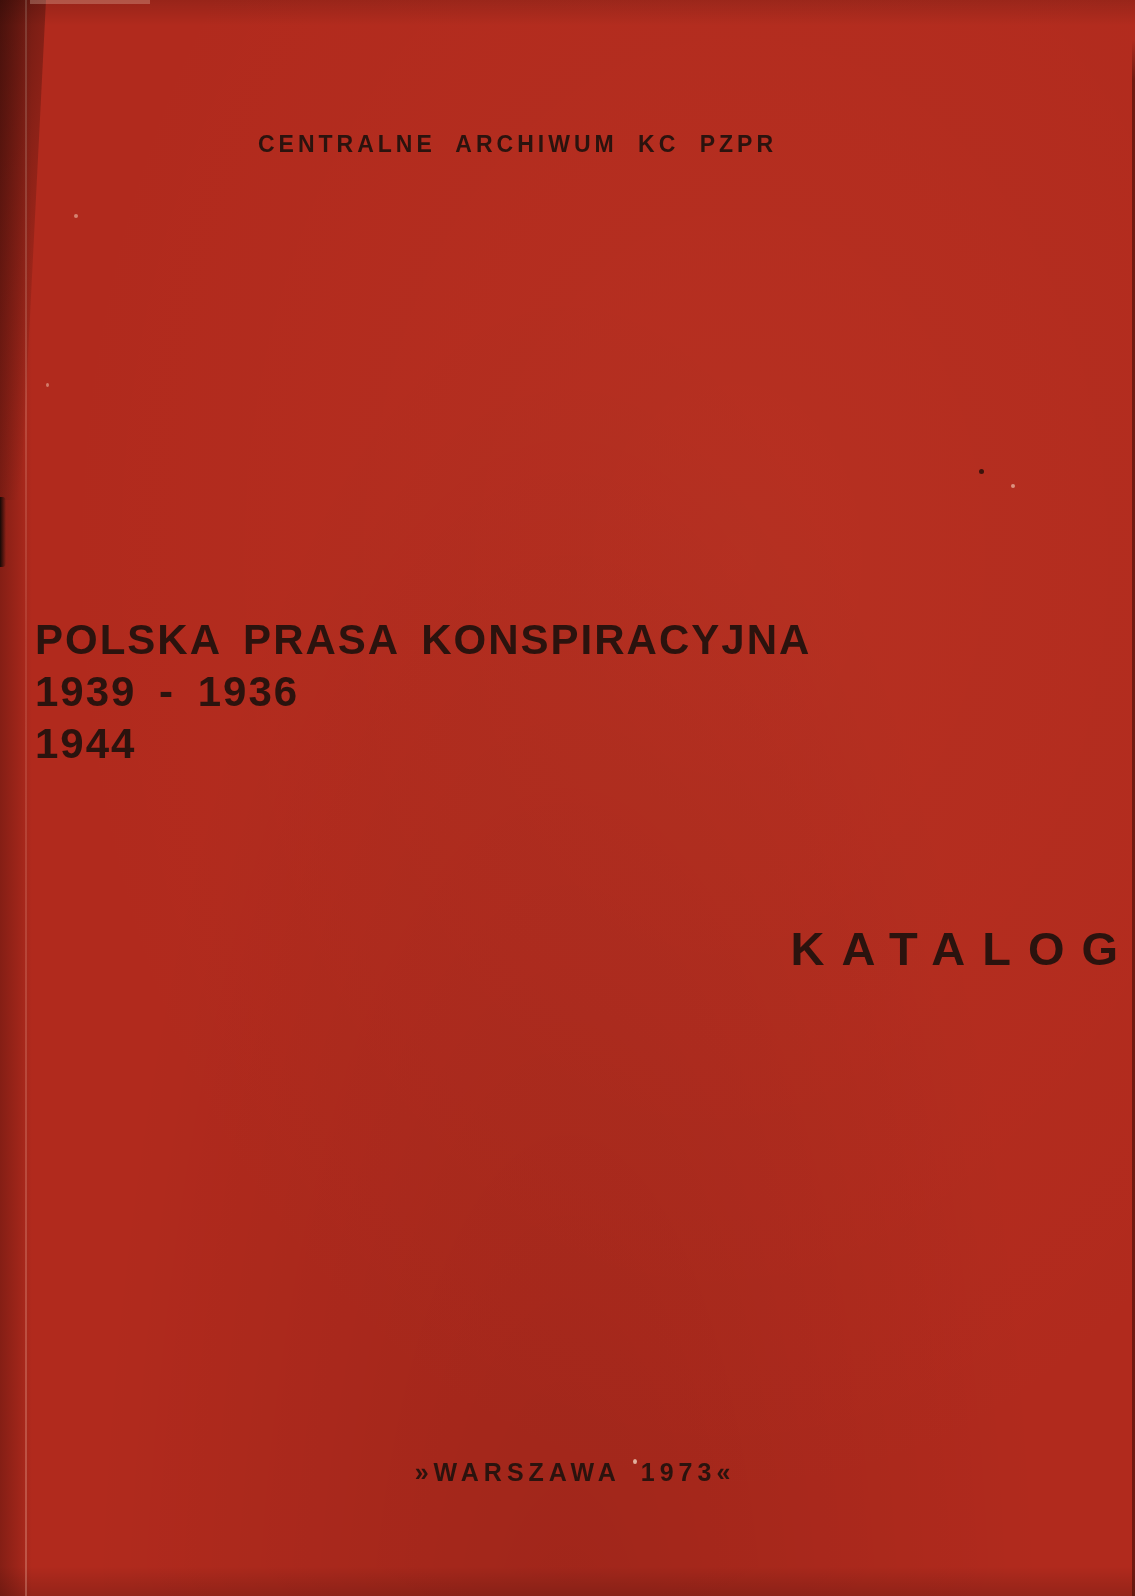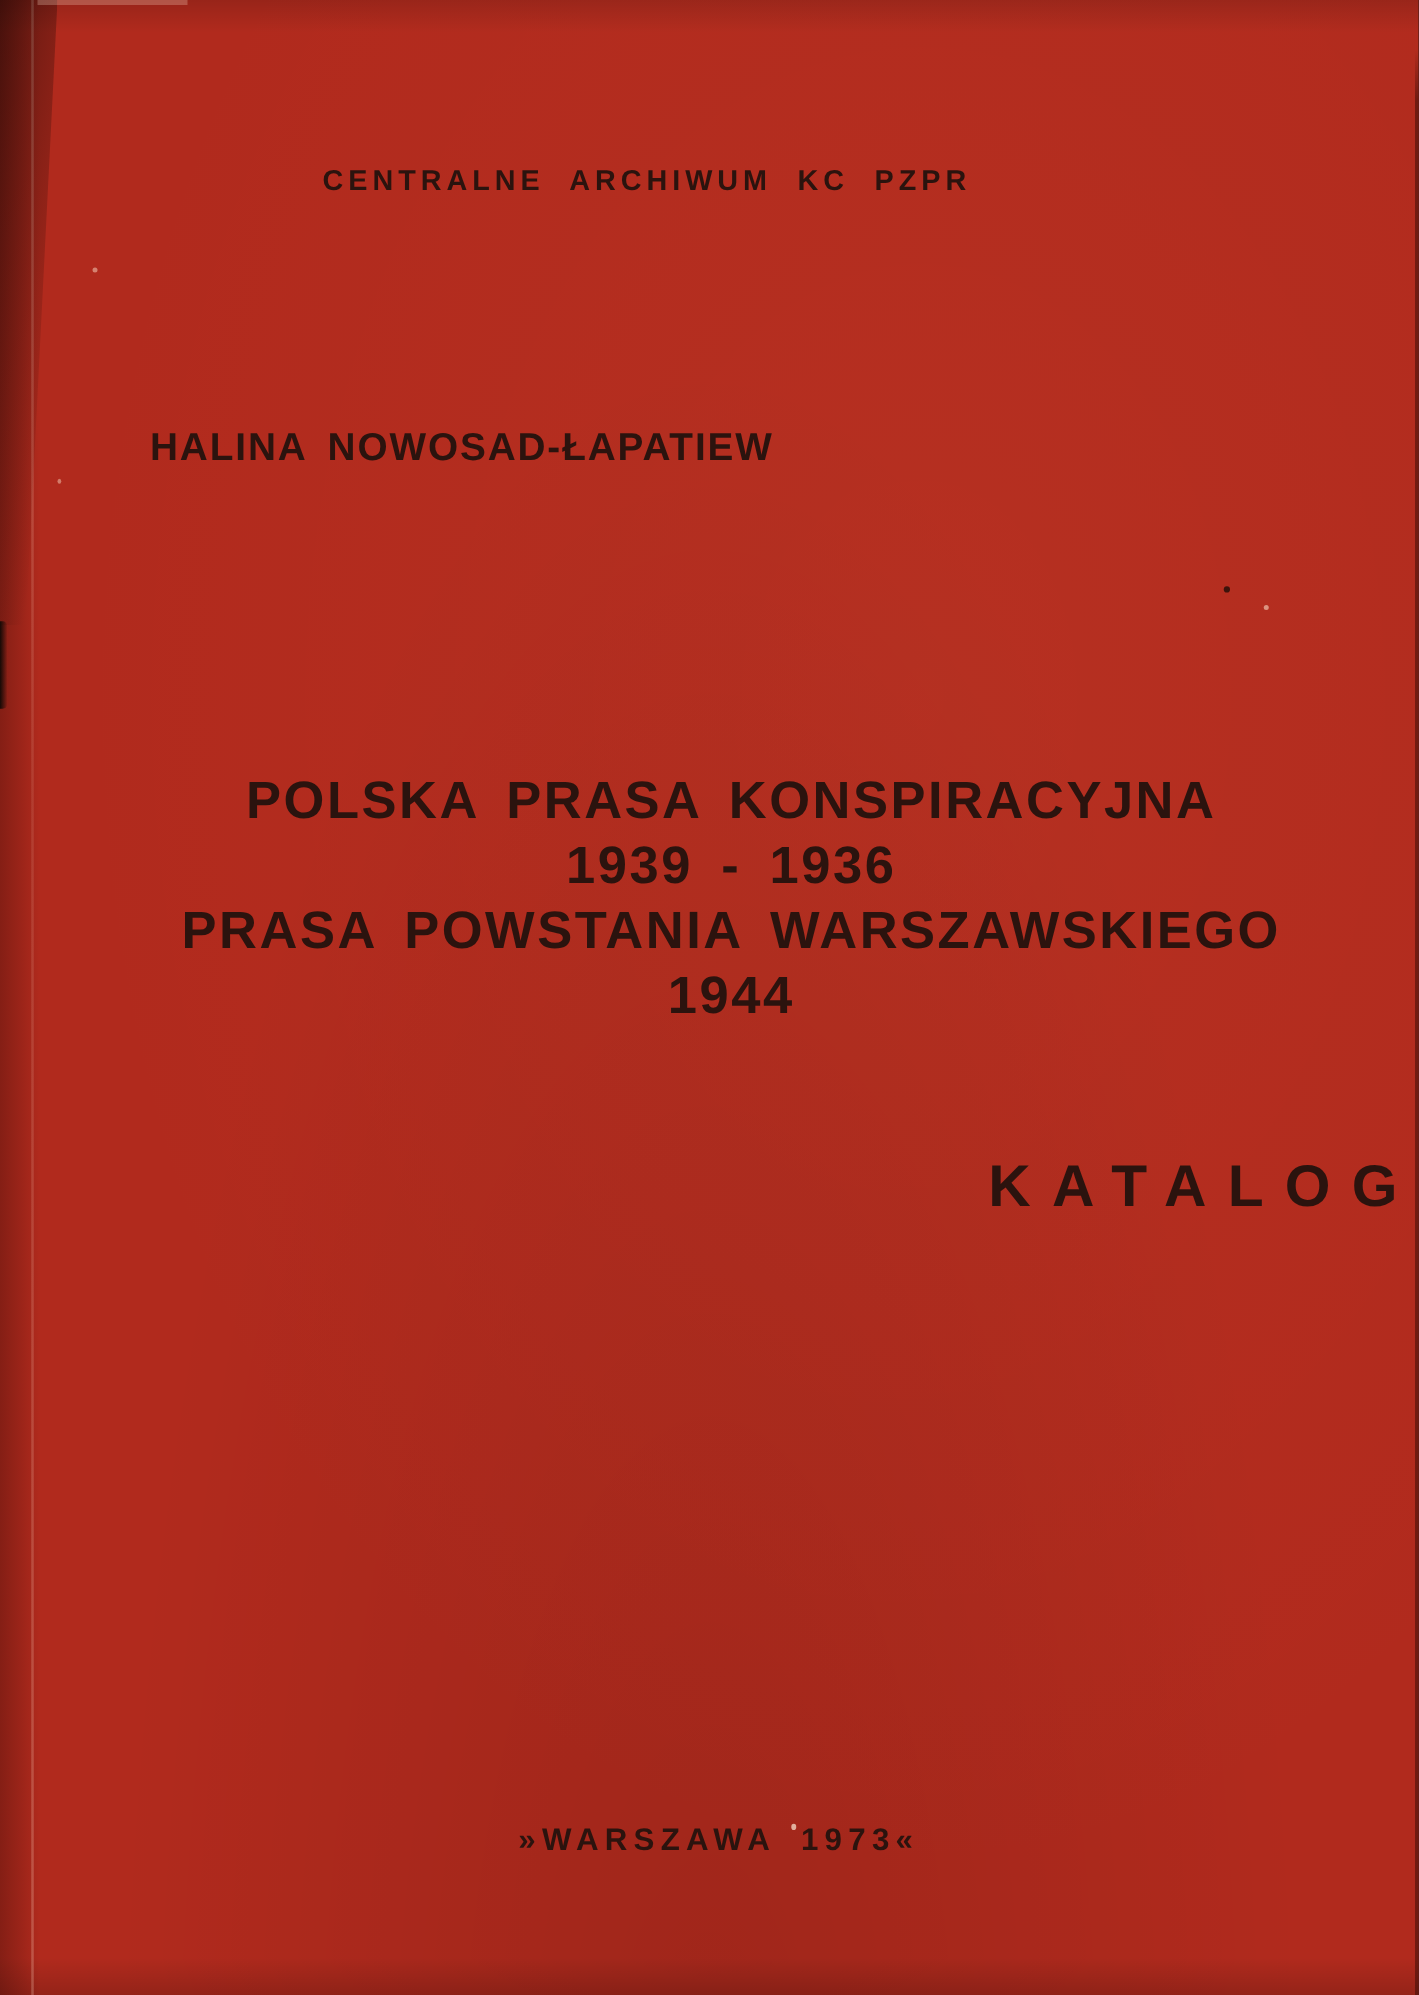--- a/index.html
+++ b/index.html
@@ -74,21 +74,21 @@
     font-size: 31px;
     font-weight: bold;
     letter-spacing: 1.5px;
     word-spacing: 7px;
     line-height: 43px;
     white-space: nowrap;
   }
   .title-block {
     position: absolute;
     left: 35px; top: 614px; width: 1100px;
-    text-align: center;
+    text-align: left;
   }
   .title-line {
     font-size: 42px;
     font-weight: bold;
     letter-spacing: 2px;
     word-spacing: 9px;
     line-height: 52px;
     white-space: nowrap;
   }
   .subtitle-line {
@@ -126,27 +126,25 @@
   <div class="spine-shadow"></div>
   <div class="spine-crease"></div>
   <div class="corner-shade-topleft"></div>
   <div class="edge-notch"></div>
   <div class="right-edge-line"></div>
   <div class="top-edge-light"></div>
 
   <div class="publisher-line">CENTRALNE ARCHIWUM KC PZPR</div>
 
   <div class="authors-block">
-    <div class="author-line">HALINA NOWOSAD-ŁAPATIEW</div>
   </div>
 
   <div class="title-block">
     <div class="title-line">POLSKA PRASA KONSPIRACYJNA</div>
     <div class="title-line">1939 - 1936</div>
-    <div class="title-line">PRASA POWSTANIA WARSZAWSKIEGO</div>
     <div class="title-line">1944</div>
   </div>
 
   <div class="subtitle-line">KATALOG</div>
 
   <div class="imprint-line">»WARSZAWA 1973«</div>
 
   <div class="speck speck-dark-1"></div>
   <div class="speck speck-light-1"></div>
   <div class="speck speck-light-2"></div>

